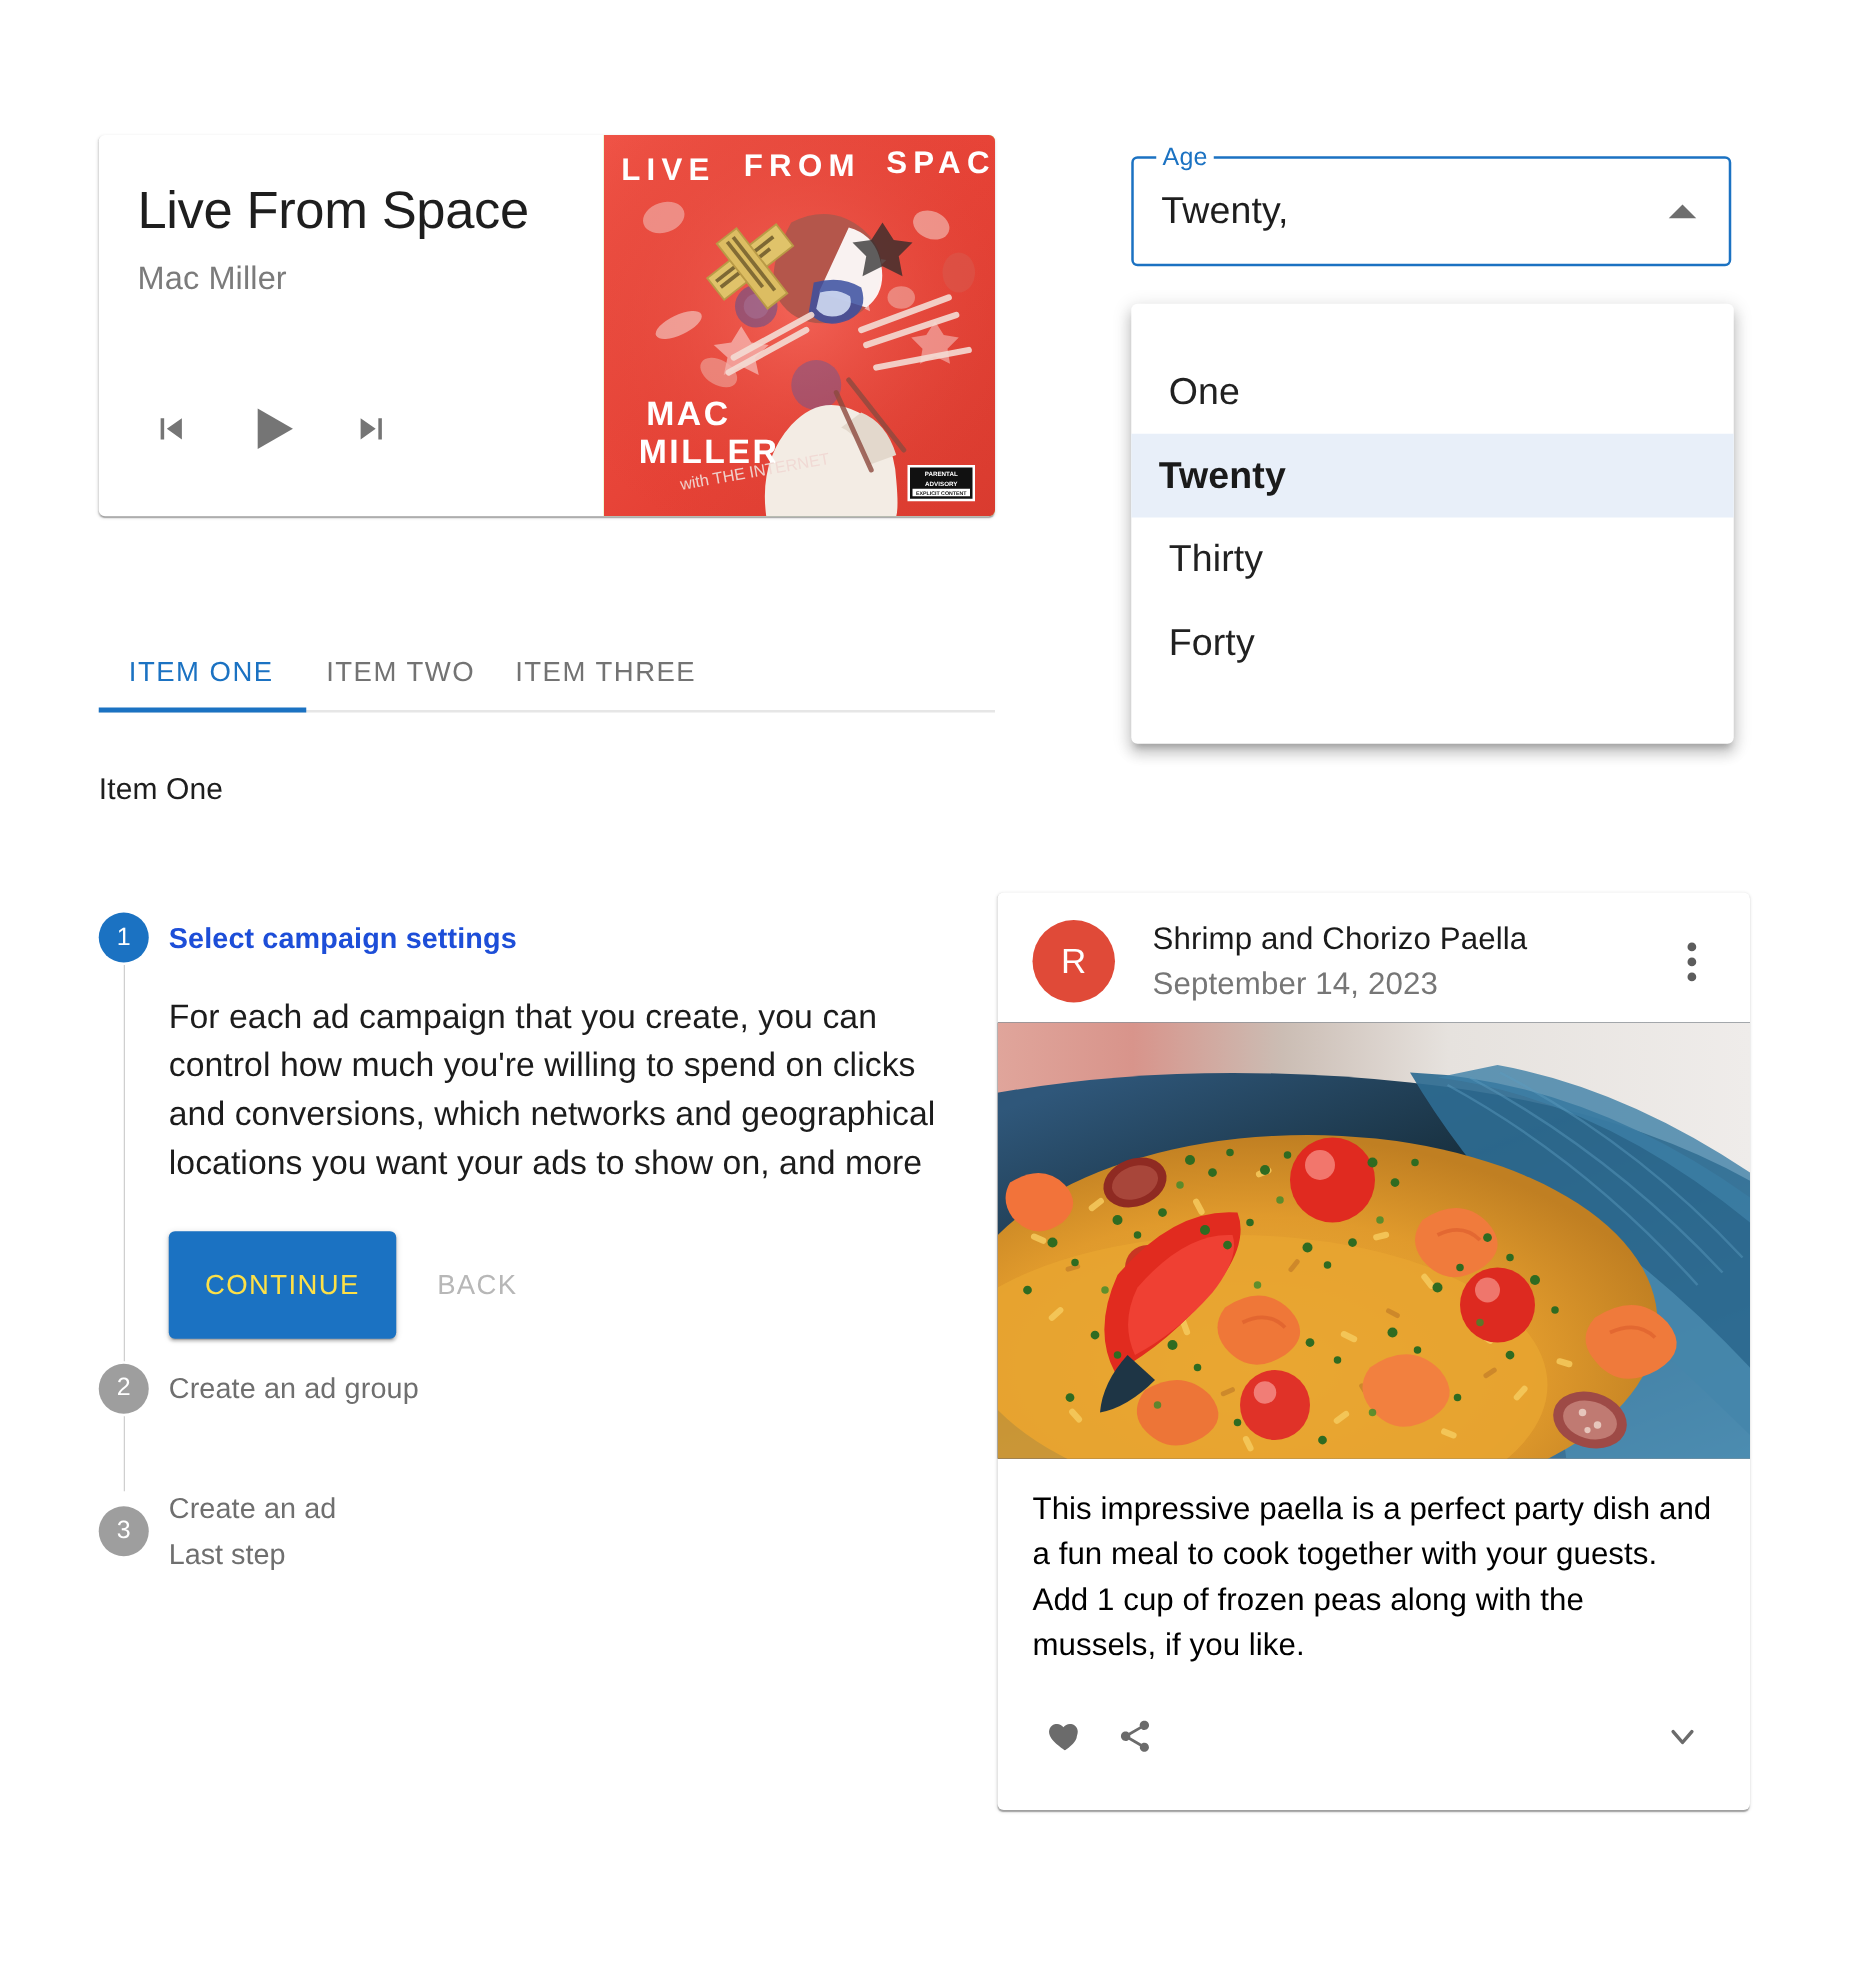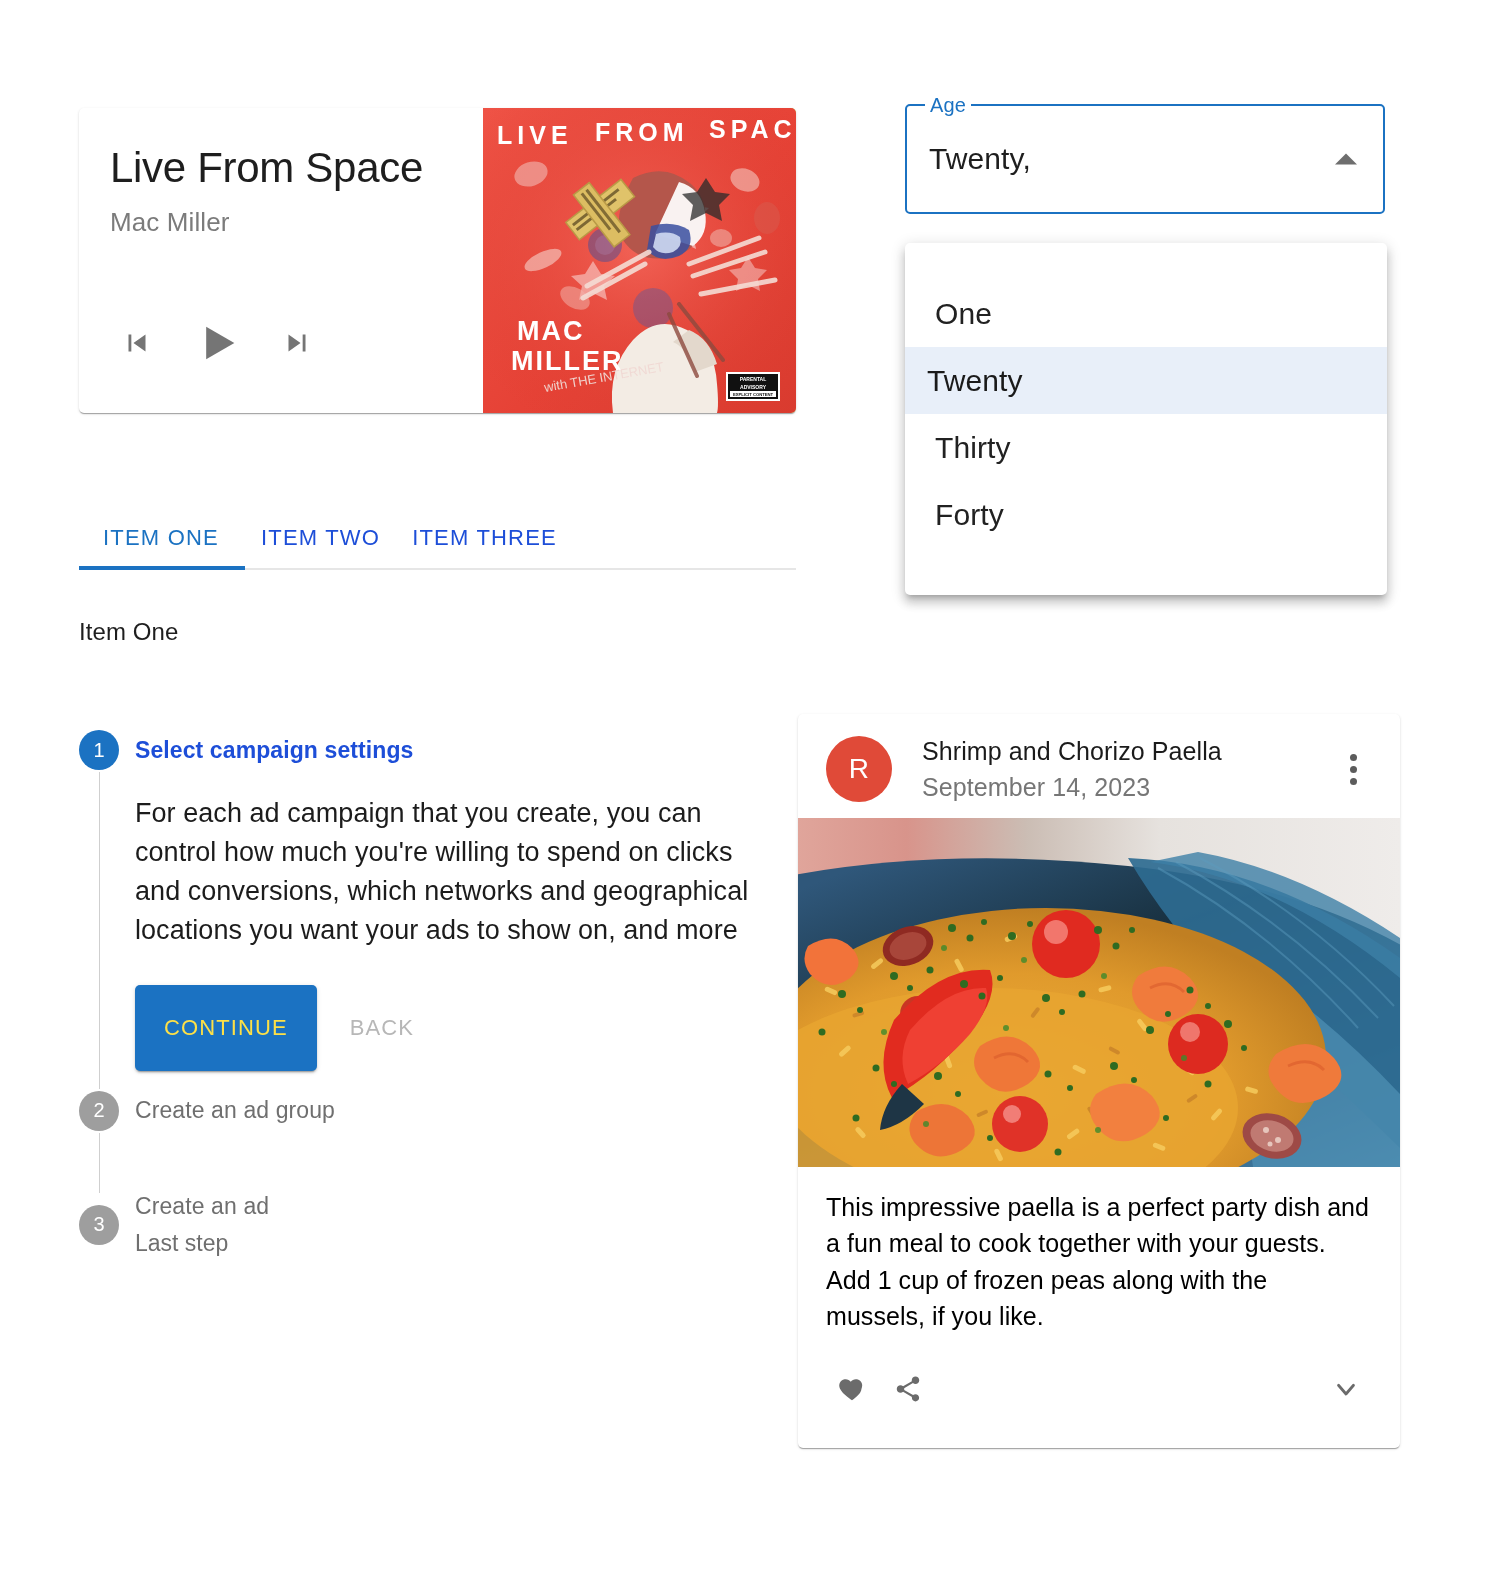--- a/index.html
+++ b/index.html
@@ -73,22 +73,22 @@
     width: 313px;
     position: relative;
     overflow: hidden;
     background: #bef264;
   }
   .album-art .cover { position:absolute; inset:0; }
 
   
   .select-wrap {
     position: absolute;
-    left: 905px; top: 104px;
-    width: 480px; height: 110px; text-align: center;
+    left: 905px; top: 125px;
+    width: 480px; height: 88px; text-align: center;
   }
   .select-field {
     position: absolute; inset: 0;
     border: 2px solid #1b72c2;
     border-radius: 5px;
     background: #fff;
     cursor: pointer;
   }
   .select-label {
     position: absolute;
@@ -137,21 +137,21 @@
     align-items: center;
     padding: 0 30px;
     font-size: 30px;
     color: #212121;
     cursor: pointer;
     letter-spacing: .1px;
     text-align: right;
   }
   .menu-item.selected {
     background: #e8eff9;
-    font-weight: 400;
+    font-weight: 700;
     color: #1a1a1a;
     padding-left: 22px;
   }
 
   
   .tabs {
     position: absolute;
     left: 79px; top: 508px;
     width: 717px;
   }
@@ -164,21 +164,21 @@
   .tab {
     background: none; border: none;
     padding: 0 16px;
     margin: 0;
     height: 60px;
     display: flex; align-items: center;
     font-family: inherit;
     font-size: 22px;
     font-weight: 500;
     letter-spacing: 1.2px;
-    color: #1d4ed8;
+    color: #737373;
     cursor: pointer;
     position: relative;
   }
   .tab:first-child { padding-left: 24px; padding-right: 26px; }
   .tab.active { color: #1b72c2; }
   .tab.active::after {
     content: "";
     position: absolute;
     left: 0; right: 0; bottom: -2px;
     height: 4px;

